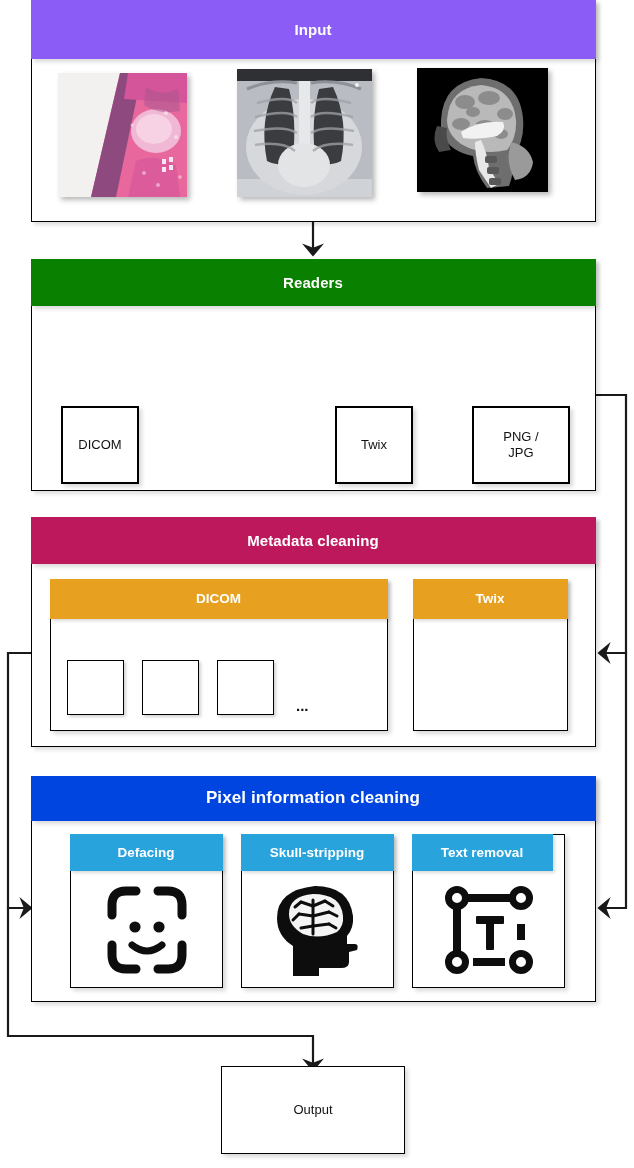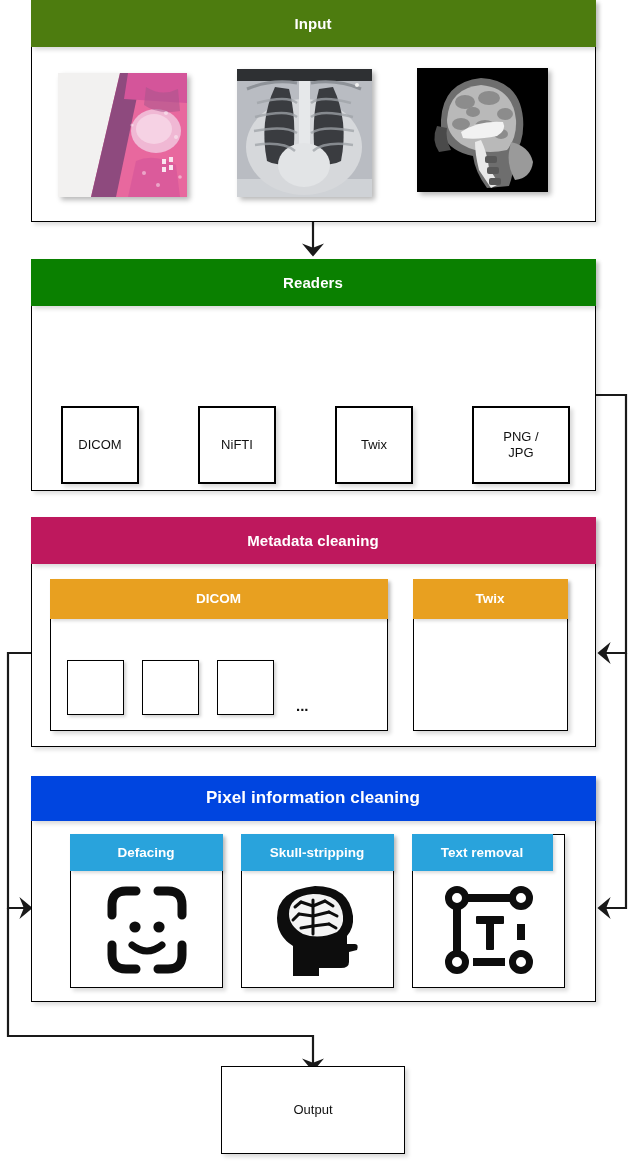--- a/index.html
+++ b/index.html
@@ -148,21 +148,21 @@
 
       <path d="M626,653 L626,908 L604,908" marker-end="url(#ar-left)"></path>
 
       <path d="M31,653 L8,653 L8,908 L26,908" marker-end="url(#ar-right)"></path>
 
       <path d="M8,908 L8,1036 L313,1036 L313,1065" marker-end="url(#ar-down)"></path>
     </g>
   </svg>
 
   <div class="sect" style="left:31px; top:0px; width:565px; height:222px;">
-    <div class="sect-head" style="width:565px; height:47px; font-size:15px; background:#4d7c0f;">
+    <div class="sect-head" style="width:565px; height:59px; font-size:15px; background:#8b5cf6;">
       <span>Input</span>
     </div>
 
     <div class="sect-body" style="top:47px;">
 
       <div class="thumb" style="left:26px; top:25px; width:129px; height:124px;">
         <svg width="129" height="124" viewBox="0 0 129 124">
           <rect width="129" height="124" fill="#f2f1f0"></rect>
           <path d="M62,0 L129,0 L129,124 L33,124 Z" fill="#e8689e"></path>
           <path d="M62,0 L84,0 L58,124 L33,124 Z" fill="#8e4a7e"></path>
@@ -244,23 +244,20 @@
   </div>
 
   <div class="sect" style="left:31px; top:259px; width:565px; height:232px;">
     <div class="sect-head" style="width:565px; height:47px; font-size:15px; background:#0a8000;">
       <span>Readers</span>
     </div>
     <div class="sect-body" style="top:47px;">
       <div class="node" style="left:29px; top:99px; width:78px; height:78px;">
         <span>DICOM</span>
       </div>
-      <div class="node" style="left:166px; top:99px; width:78px; height:78px;">
-        <span>NiFTI</span>
-      </div>
       <div class="node" style="left:303px; top:99px; width:78px; height:78px;">
         <span>Twix</span>
       </div>
       <div class="node" style="left:440px; top:99px; width:98px; height:78px; white-space:pre-line;">
         <span style="white-space:pre-line;">PNG /
 JPG</span>
       </div>
     </div>
   </div>
 

